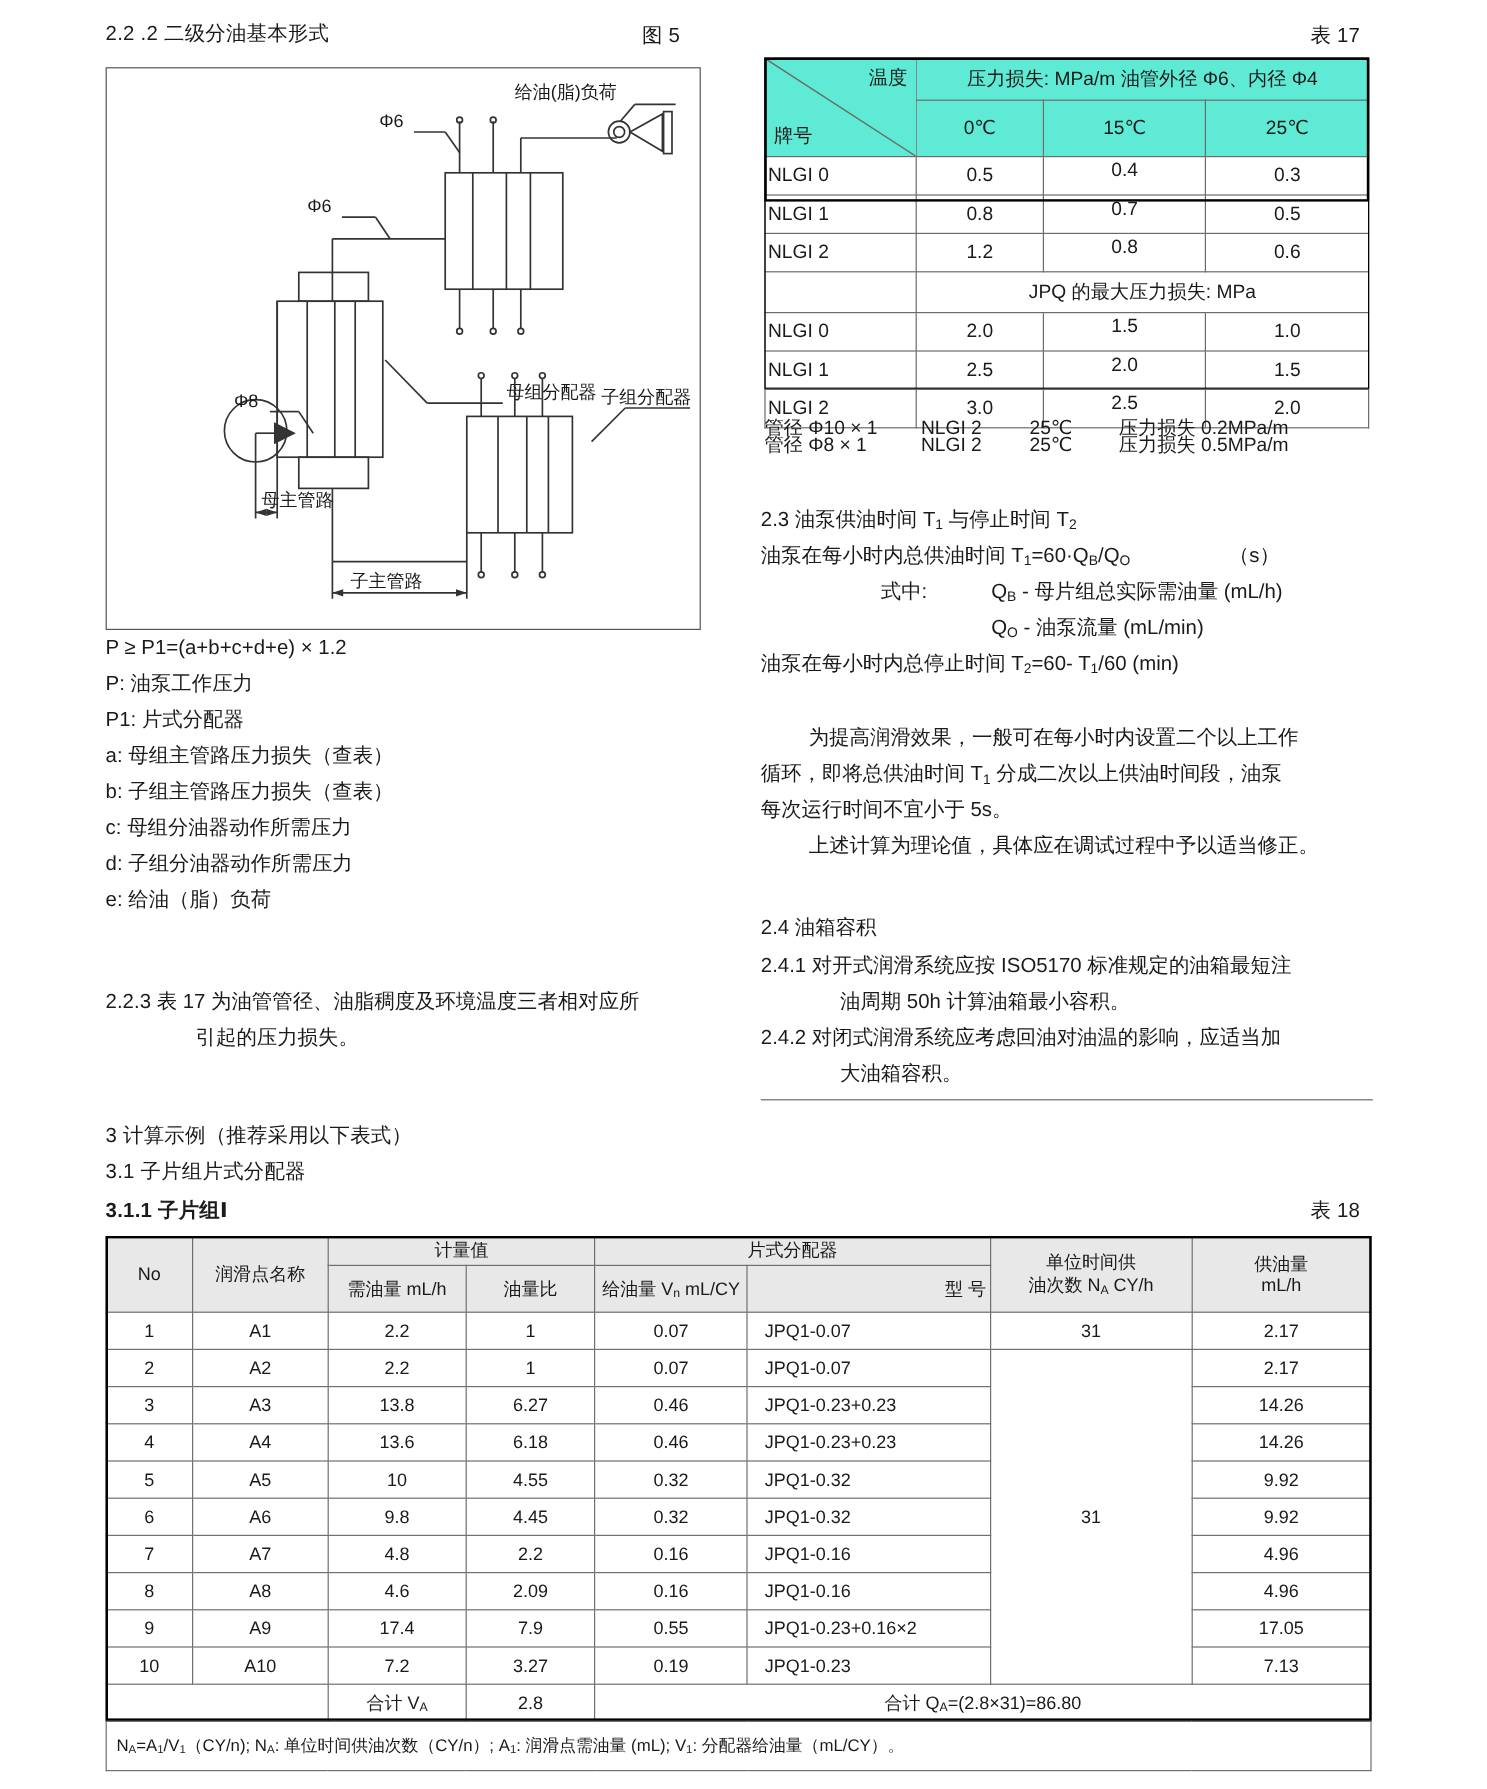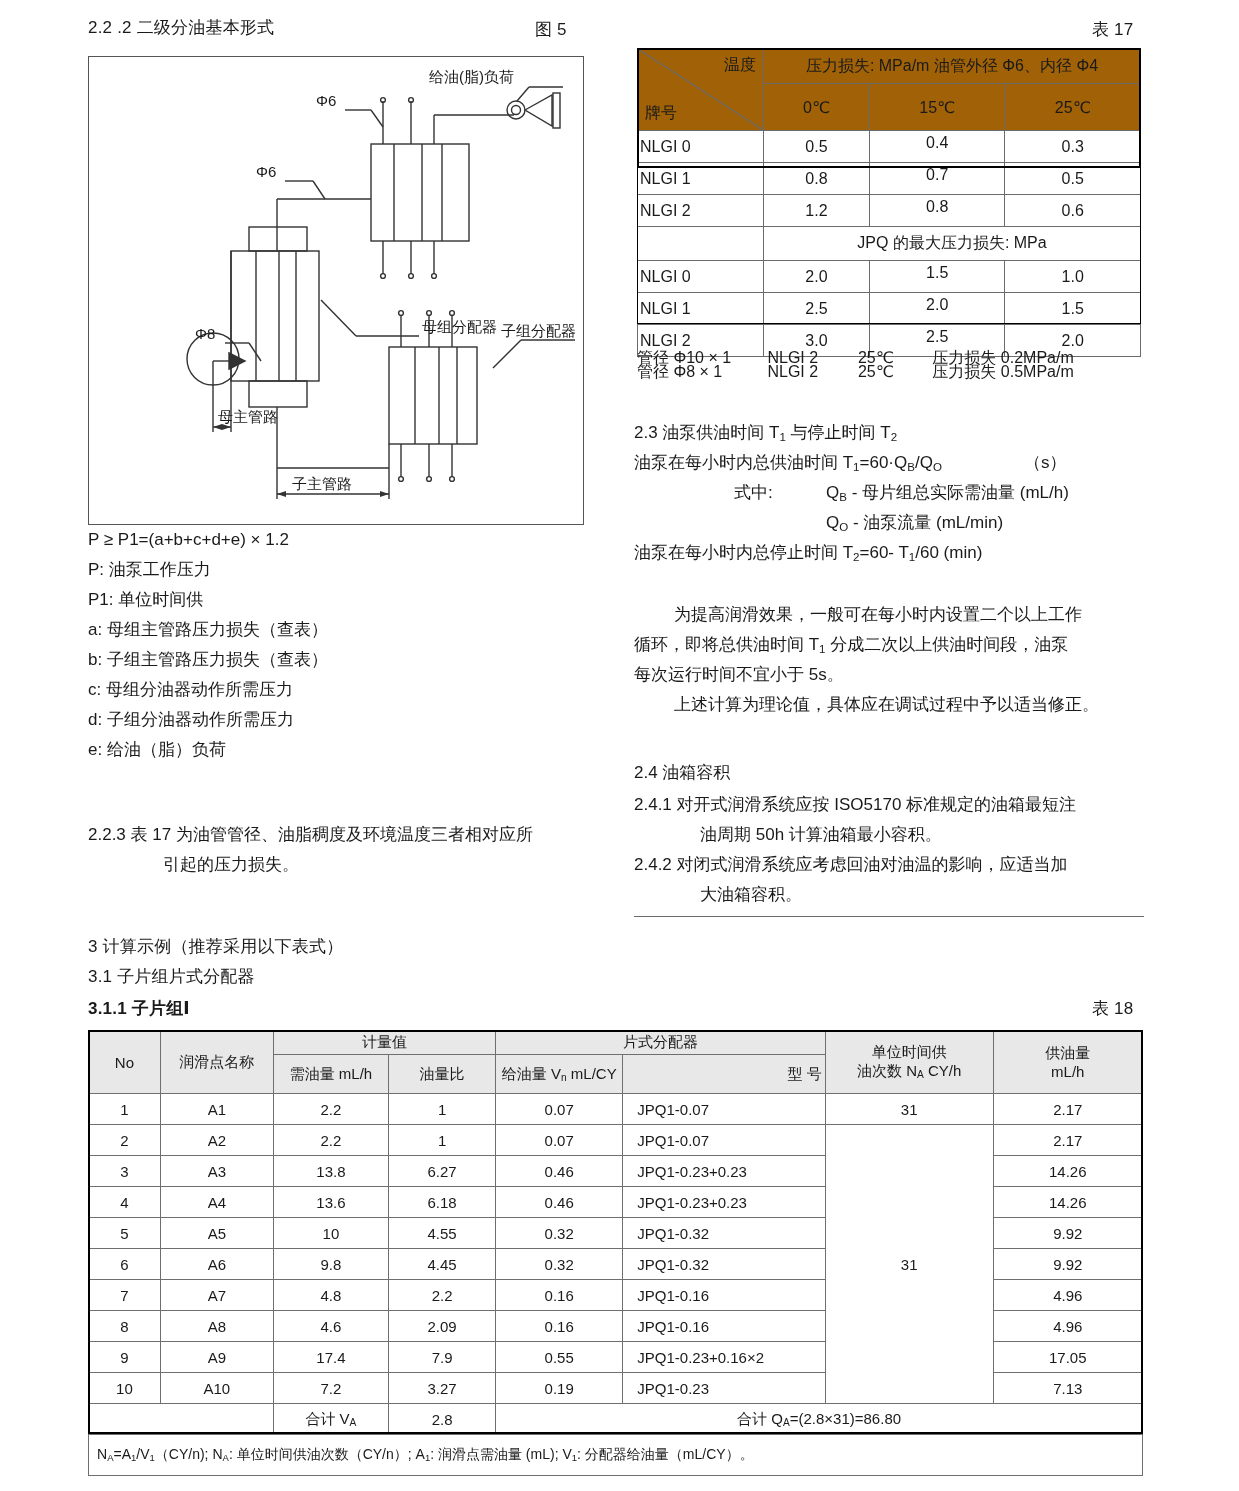--- a/index.html
+++ b/index.html
@@ -27,21 +27,21 @@
 
   
   #table17{
     left:637px;top:48px;width:504px;
     border-collapse:collapse;font-size:16px;
   }
   #table17 td{
     border:1px solid #6b6b6b;text-align:center;padding:3px 2px;height:25px;
     background:#fff;
   }
-  #table17 tr.hdr td{background:#a16207;border-color:#6b6b6b;}
+  #table17 tr.hdr td{background:#5eead4;border-color:#6b6b6b;}
   #table17 .corner{
     position:relative;padding:0;height:70px;width:125px;background:#e4e4e4;
   }
   #table17 .corner .dg{position:absolute;left:0;top:0;width:100%;height:100%;}
   #table17 .corner .t-top{position:absolute;right:7px;top:6px;font-size:16px;}
   #table17 .corner .t-bot{position:absolute;left:7px;bottom:6px;font-size:16px;}
   #table17 .topband{font-size:16px;height:28px;}
   #table17 .subband{font-size:16px;height:40px;}
   #table17 .brand{text-align:left;}
   #table17 .jpqrow td{background:#fff;height:27px;}
@@ -184,21 +184,21 @@
       <text x="129" y="365">母主管路</text>
       <text x="203" y="432">子主管路</text>
     </g>
   </svg>
 </div>
 
 <div class="abs p-line nw" style="left:88px;top:525px;">P ≥ P1=(a+b+c+d+e) × 1.2</div>
 
 <div class="abs" style="left:88px;top:555px;">
   <div class="p-line nw">P:  油泵工作压力</div>
-  <div class="p-line nw">P1:  单位时间供</div>
+  <div class="p-line nw">P1:  片式分配器</div>
   <div class="p-line nw">a: 母组主管路压力损失（查表）</div>
   <div class="p-line nw">b: 子组主管路压力损失（查表）</div>
   <div class="p-line nw">c: 母组分油器动作所需压力</div>
   <div class="p-line nw">d: 子组分油器动作所需压力</div>
   <div class="p-line nw">e: 给油（脂）负荷</div>
 </div>
 
 <div class="abs p-line nw" style="left:88px;top:820px;">2.2.3  表 17 为油管管径、油脂稠度及环境温度三者相对应所</div>
 <div class="abs p-line nw" style="left:163px;top:850px;">引起的压力损失。</div>
 

